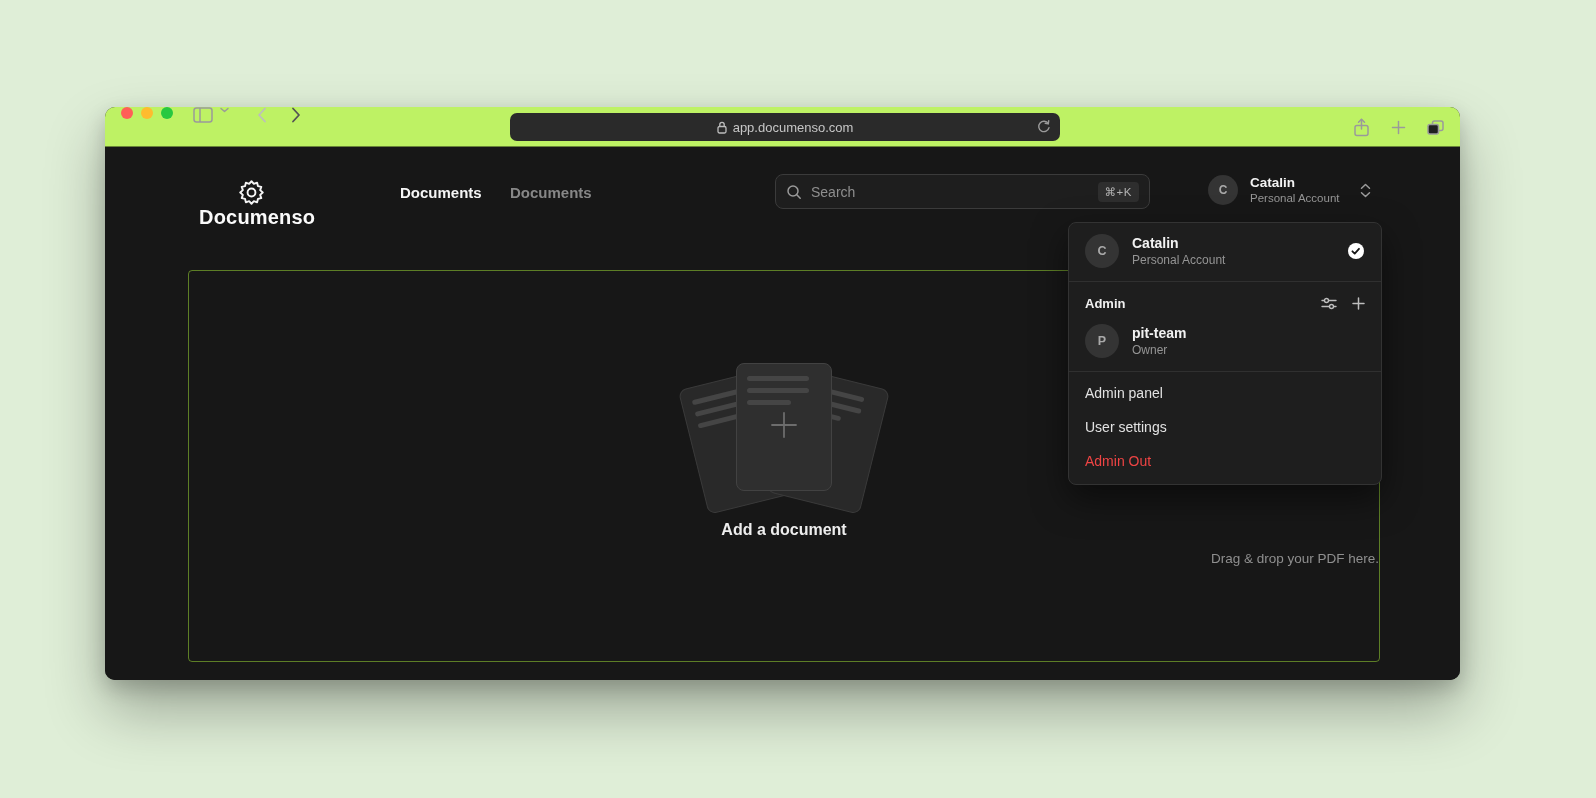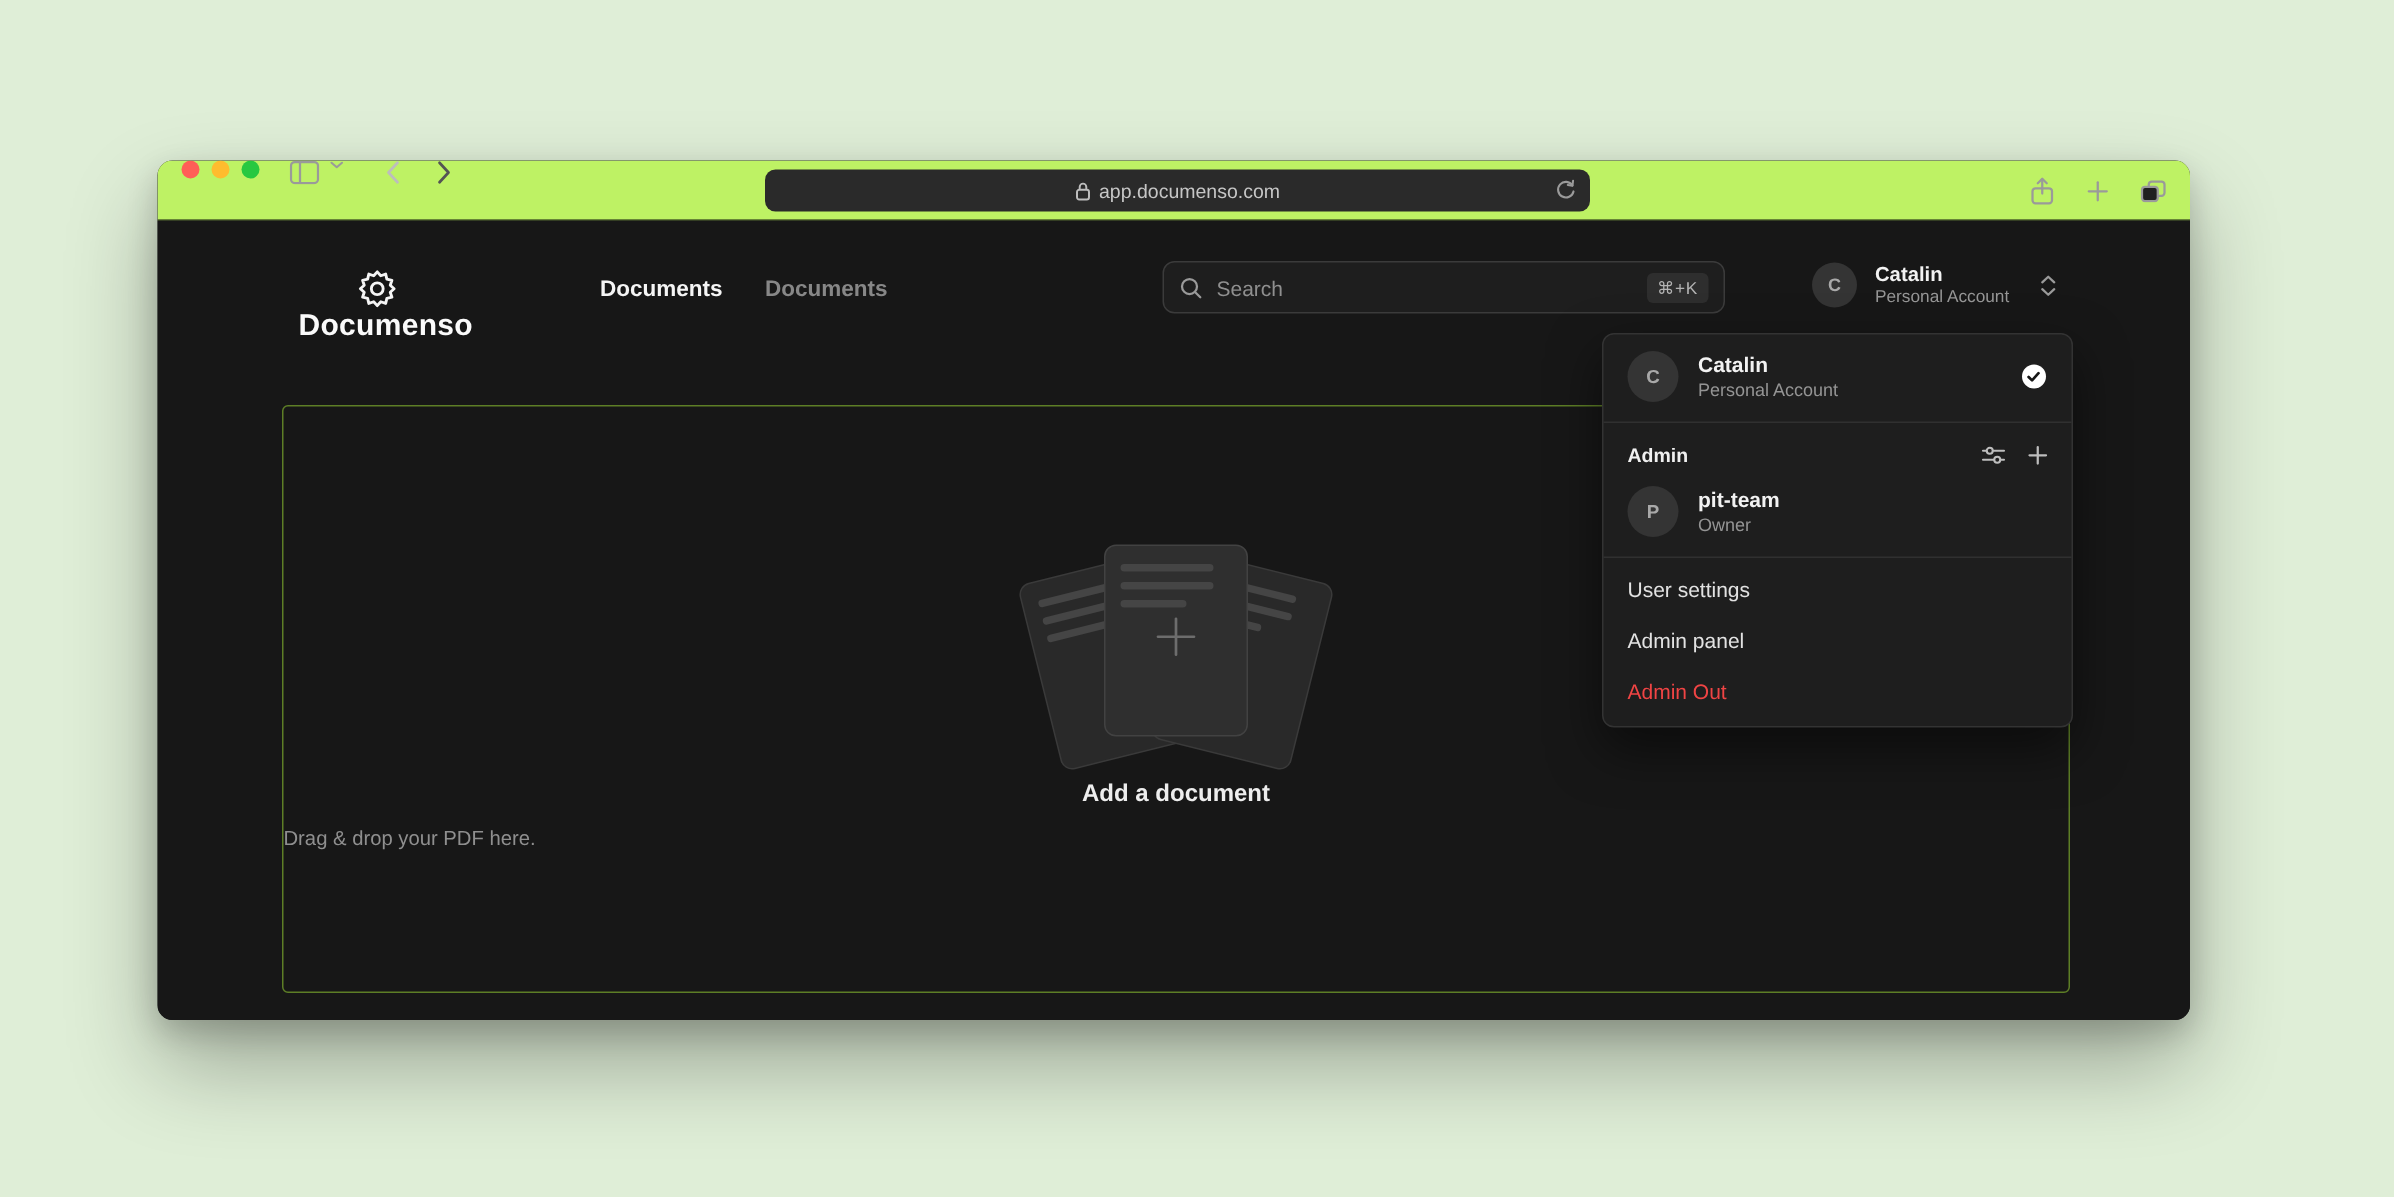--- a/index.html
+++ b/index.html
@@ -130,21 +130,21 @@
   .card .bar.b3 { width:44px; }
   .card.left  { left:18px;  top:30px; transform:rotate(-14deg); z-index:1; }
   .card.right { left:106px; top:30px; transform:rotate(14deg);  z-index:1; }
   .card.mid   { left:62px;  top:16px; z-index:2; background:#2f2f2f; border-color:#424242; }
   .card.mid .plus-ic { position:absolute; left:50%; top:50%; transform:translate(-50%,-50%); }
   .dz-title {
     position:absolute; top:250px; left:0; width:100%; text-align:center;
     color:#ededed; font-size:16px; font-weight:700;
   }
   .dz-sub {
-    position:absolute; top:280px; left:0; width:100%; text-align:left;
+    position:absolute; top:280px; left:0; width:100%; text-align:right;
     color:#8f8f8f; font-size:13.5px;
   }
 </style>
 </head>
 <body>
 
 <div class="window">
 
   <div class="toolbar">
     <div class="traffic">
@@ -320,19 +320,19 @@
       <div class="acct-row">
         <span class="avatar md">P</span>
         <span class="acct-text">
           <span class="acct-name" style="display:block">pit-team</span>
           <span class="acct-sub" style="display:block">Owner</span>
         </span>
       </div>
 
       <div class="menu-sep"></div>
 
+      <div class="menu-item">Admin panel</div>
       <div class="menu-item">User settings</div>
-      <div class="menu-item">Admin panel</div>
       <div class="menu-item danger">Admin Out</div>
     </div>
 
   </div>
 </div>
 
 </body></html>

